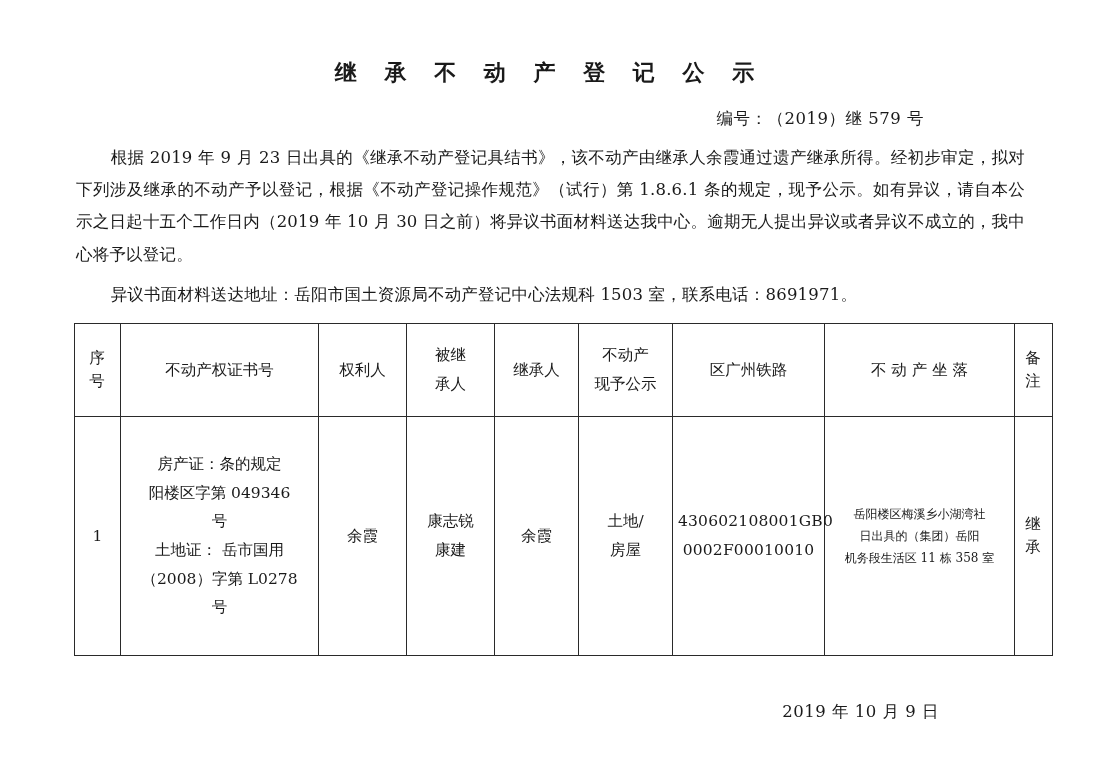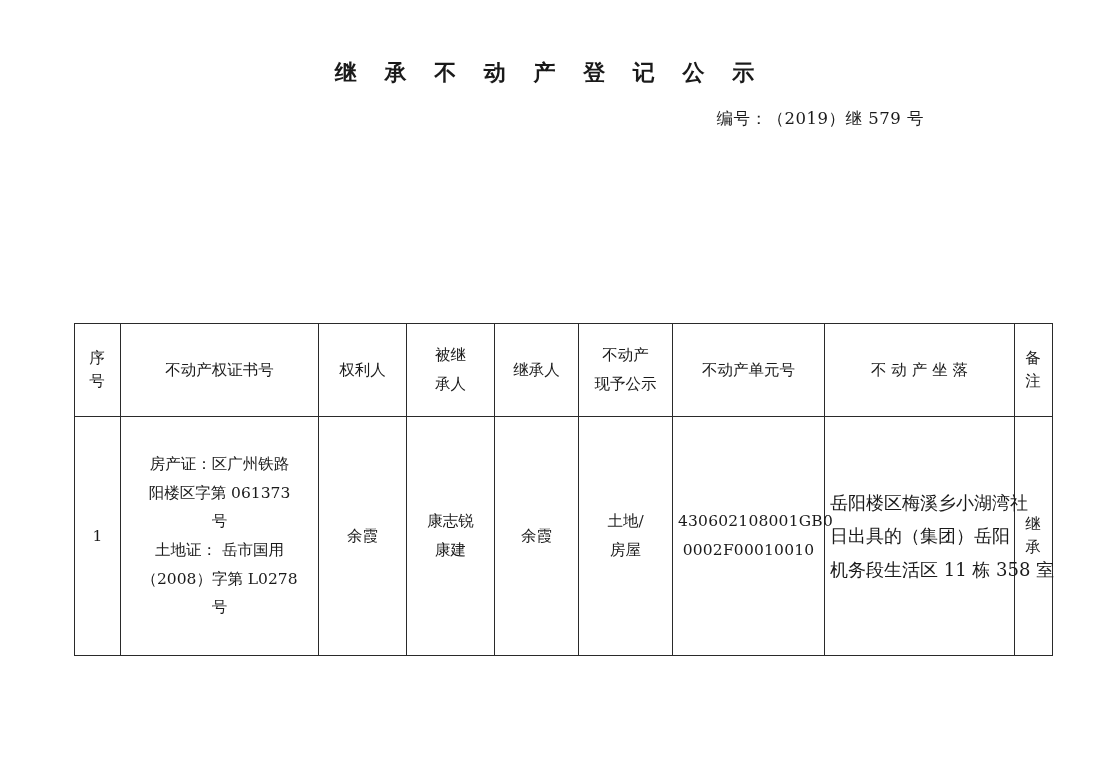--- a/index.html
+++ b/index.html
@@ -97,21 +97,21 @@
     line-height: 2.1;
     font-size: 15.5px;
     letter-spacing: 0.2px;
     margin-left: 33px;
   }
   .cell-location {
     line-height: 2.1;
     text-align: left;
     padding-left: 10px;
     padding-right: 6px;
-    font-size: 18px;
+    font-size: 12px;
   }
   .row-body td {
     height: 230px;
   }
   .sign-org {
     position: absolute;
     right: 118px;
     top: 600px;
     font-size: 16.5px;
     letter-spacing: 0.5px;
@@ -127,21 +127,23 @@
 </style>
 </head>
 <body>
 
 <div class="page">
 
   <div class="doc-title">继 承 不 动 产 登 记 公 示</div>
 
   <div class="doc-number">编号：（2019）继 579 号</div>
 
-
+  <div class="body-text indent">根据 2019 年 9 月 23 日出具的《继承不动产登记具结书》，该不动产由继承人余霞通过遗产继承所得。经初步审定，拟对下列涉及继承的不动产予以登记，根据《不动产登记操作规范》（试行）第 1.8.6.1 条的规定，现予公示。如有异议，请自本公示之日起十五个工作日内（2019 年 10 月 30 日之前）将异议书面材料送达我中心。逾期无人提出异议或者异议不成立的，我中心将予以登记。</div>
+
+  <div class="body-text indent para2">异议书面材料送达地址：岳阳市国土资源局不动产登记中心法规科 1503 室，联系电话：8691971。</div>
 
   <table class="main-table">
     <colgroup>
       <col class="col-seq">
       <col class="col-cert">
       <col class="col-owner">
       <col class="col-inherited">
       <col class="col-heir">
       <col class="col-type">
       <col class="col-unit">
@@ -165,37 +167,37 @@
           <div><span>承人</span></div>
         </td>
         <td>
           <span>继承人</span>
         </td>
         <td>
           <div><span>不动产</span></div>
           <div><span>现予公示</span></div>
         </td>
         <td>
-          <span>不动产单元号</span>
+          <span>区广州铁路</span>
         </td>
         <td>
           <span>不 动 产 坐 落</span>
         </td>
         <td>
           <div class="vert"><span>备</span></div>
           <div class="vert"><span>注</span></div>
         </td>
       </tr>
     </thead>
     <tbody>
       <tr class="row-body">
         <td>1</td>
         <td class="cell-cert">
-          <div><span>房产证：区广州铁路</span></div>
-          <div><span>阳楼区字第 061373</span></div>
+          <div><span>房产证：条的规定</span></div>
+          <div><span>阳楼区字第 049346</span></div>
           <div><span>号</span></div>
           <div><span>土地证： 岳市国用</span></div>
           <div><span>（2008）字第 L0278</span></div>
           <div><span>号</span></div>
         </td>
         <td>余霞</td>
         <td>
           <div><span>康志锐</span></div>
           <div><span>康建</span></div>
         </td>
@@ -214,14 +216,15 @@
           <div class="nowrap"><span>机务段生活区 11 栋 358 室</span></div>
         </td>
         <td>
           <div class="vert"><span>继</span></div>
           <div class="vert"><span>承</span></div>
         </td>
       </tr>
     </tbody>
   </table>
 
+  <div class="sign-date">2019 年 10 月 9 日</div>
 
 </div>
 
 </body></html>

